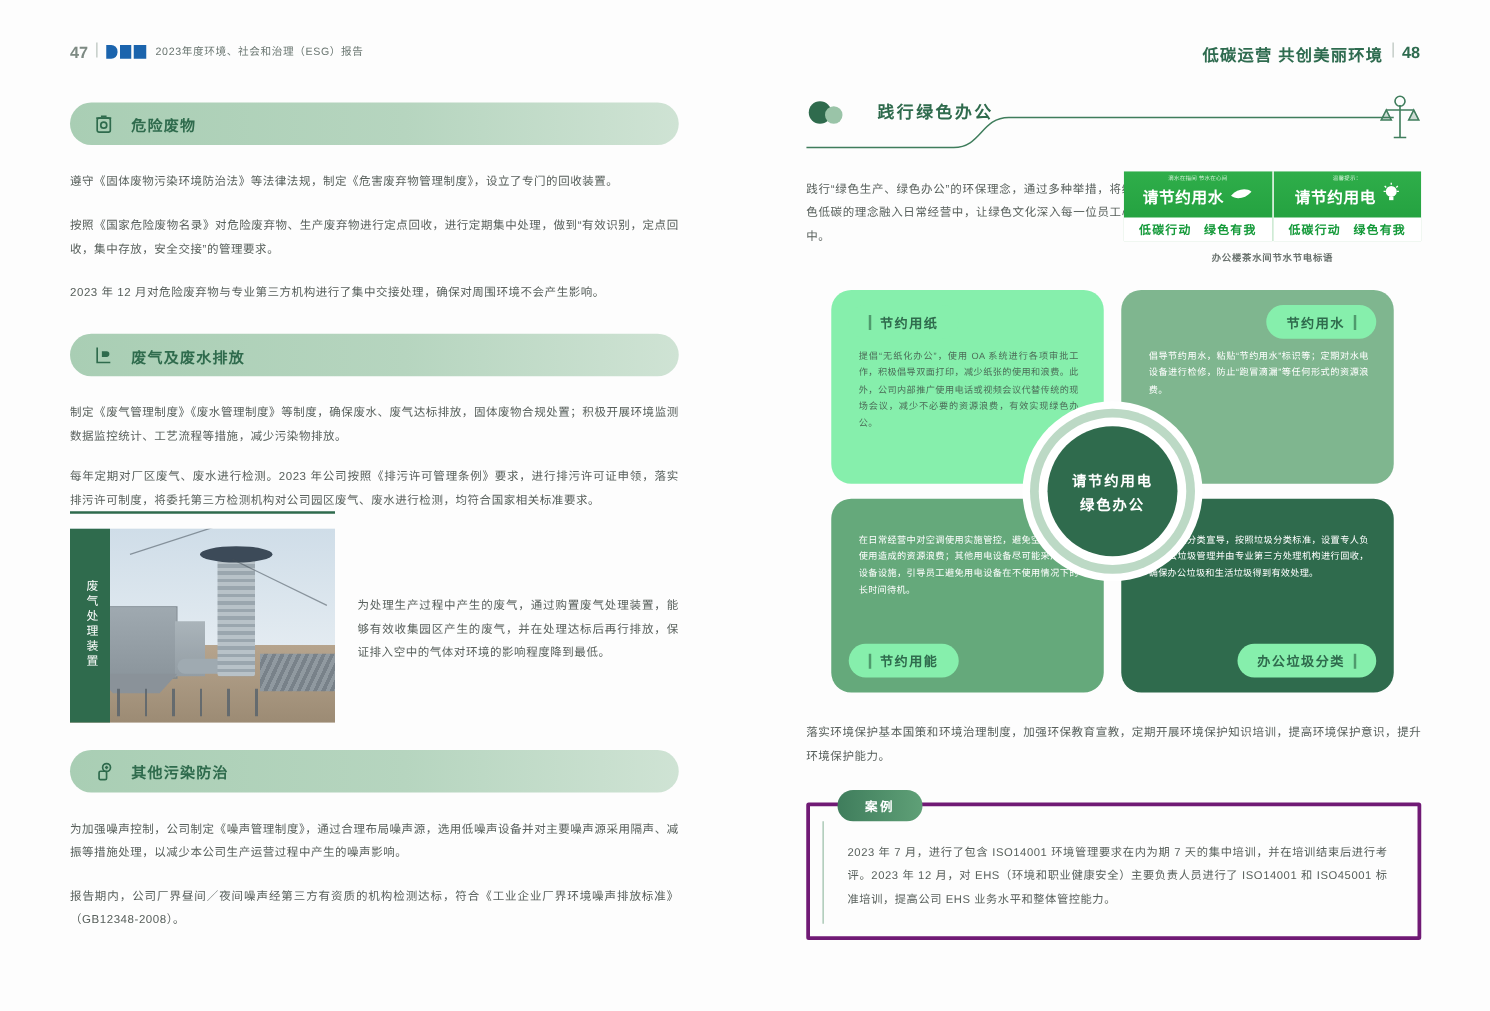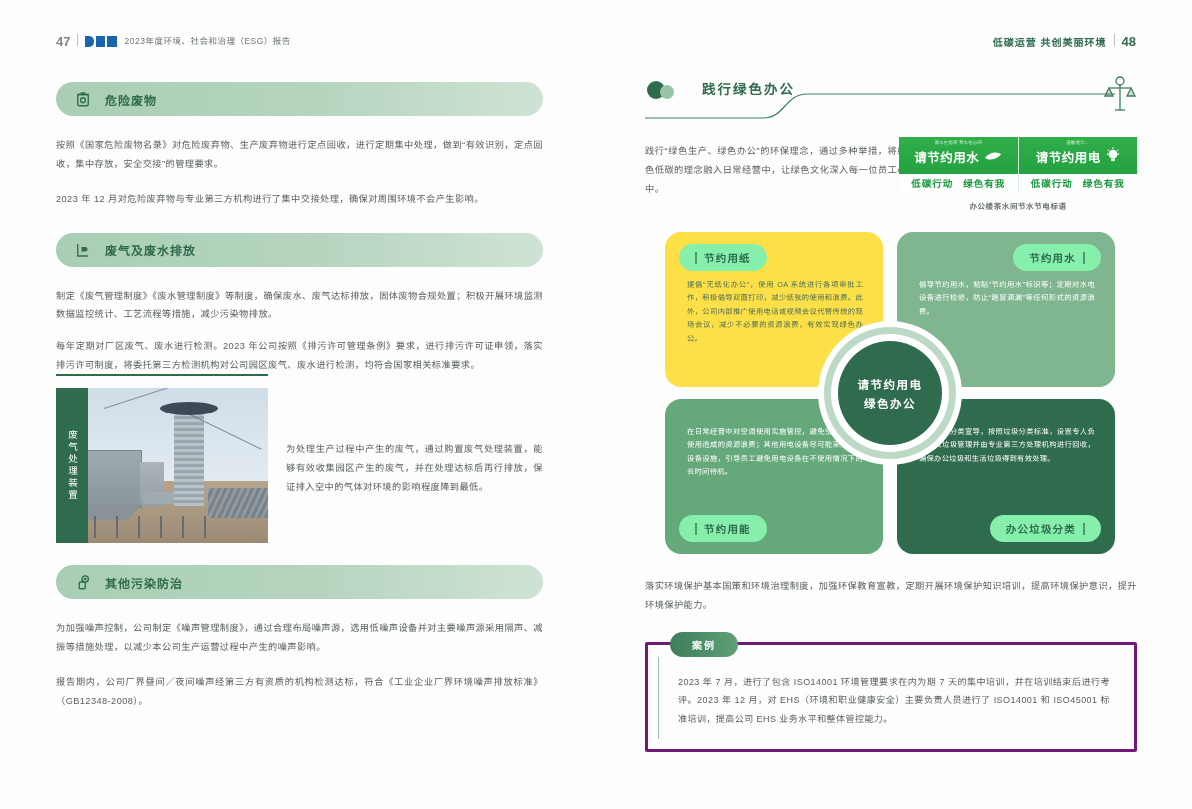--- a/index.html
+++ b/index.html
@@ -51,21 +51,21 @@
     gap: 2px;
   }
   .logo-dfd span {
     display: block;
     background: #1b64ad;
   }
   .lg1 { width: 9px; height: 11px; border-radius: 0 5px 5px 0; }
   .lg2 { width: 9px; height: 11px; }
   .lg3 { width: 10px; height: 11px; }
   .runhead .hl-text { color: #6b7772; font-size: 8.5px; }
-  .runhead.right .hl-text { color: #2e6b4f; font-weight: bold; font-size: 10px; letter-spacing: 1px;}
+  .runhead.right .hl-text { color: #2e6b4f; font-weight: bold; font-size: 13px; letter-spacing: 1px;}
 
   
   .col-left {
     position: absolute;
     left: 56px;
     top: 82px;
     width: 487px;
   }
   .col-right {
     position: absolute;
@@ -314,21 +314,21 @@
     left: 20px; top: 160px;
     width: 450px; height: 322px;
   }
   .q {
     position: absolute;
     width: 218px;
     height: 155px;
     box-sizing: border-box;
     padding: 30px 20px 16px 22px;
   }
-  .q-tl { left: 0;   top: 0;   background: #fde047; border-radius: 16px 16px 0 16px; }
+  .q-tl { left: 0;   top: 0;   background: #86efac; border-radius: 16px 16px 0 16px; }
   .q-tr { right: 0;  top: 0;   background: #7fb68f; border-radius: 16px 16px 16px 0; }
   .q-bl { left: 0;   bottom: 0;background: #65a97b; border-radius: 16px 0 16px 16px; }
   .q-br { right: 0;  bottom: 0;background: #2f6b4d; border-radius: 0 16px 16px 16px; }
   .q-txt {
     font-size: 7.3px;
     line-height: 1.85;
     letter-spacing: .25px;
     text-align: justify;
   }
   .q-tl .q-txt { color: #4c6d58; }
@@ -458,20 +458,21 @@
     <div class="pill">
       <span class="ic">
         <svg viewBox="0 0 24 24" width="18" height="18" fill="none" stroke="#2f6b4d" stroke-width="1.8">
           <rect x="5" y="6" width="14" height="15" rx="2"></rect>
           <path d="M4 6h16M9 4h6"></path>
           <circle cx="12" cy="13.5" r="3.2"></circle>
         </svg>
       </span>
       <span class="ttl">危险废物</span>
     </div>
+    <p class="body">遵守《固体废物污染环境防治法》等法律法规，制定《危害废弃物管理制度》，设立了专门的回收装置。</p>
     <p class="body">按照《国家危险废物名录》对危险废弃物、生产废弃物进行定点回收，进行定期集中处理，做到“有效识别，定点回收，集中存放，安全交接”的管理要求。</p>
     <p class="body">2023 年 12 月对危险废弃物与专业第三方机构进行了集中交接处理，确保对周围环境不会产生影响。</p>
 
     <div class="pill" style="margin-top:24px">
       <span class="ic">
         <svg viewBox="0 0 24 24" width="18" height="18" fill="none" stroke="#2f6b4d" stroke-width="1.8">
           <path d="M5 4v16h14"></path>
           <path d="M10 8h5a3 3 0 0 1 0 6h-5z" fill="#2f6b4d" stroke="none"></path>
         </svg>
       </span>

